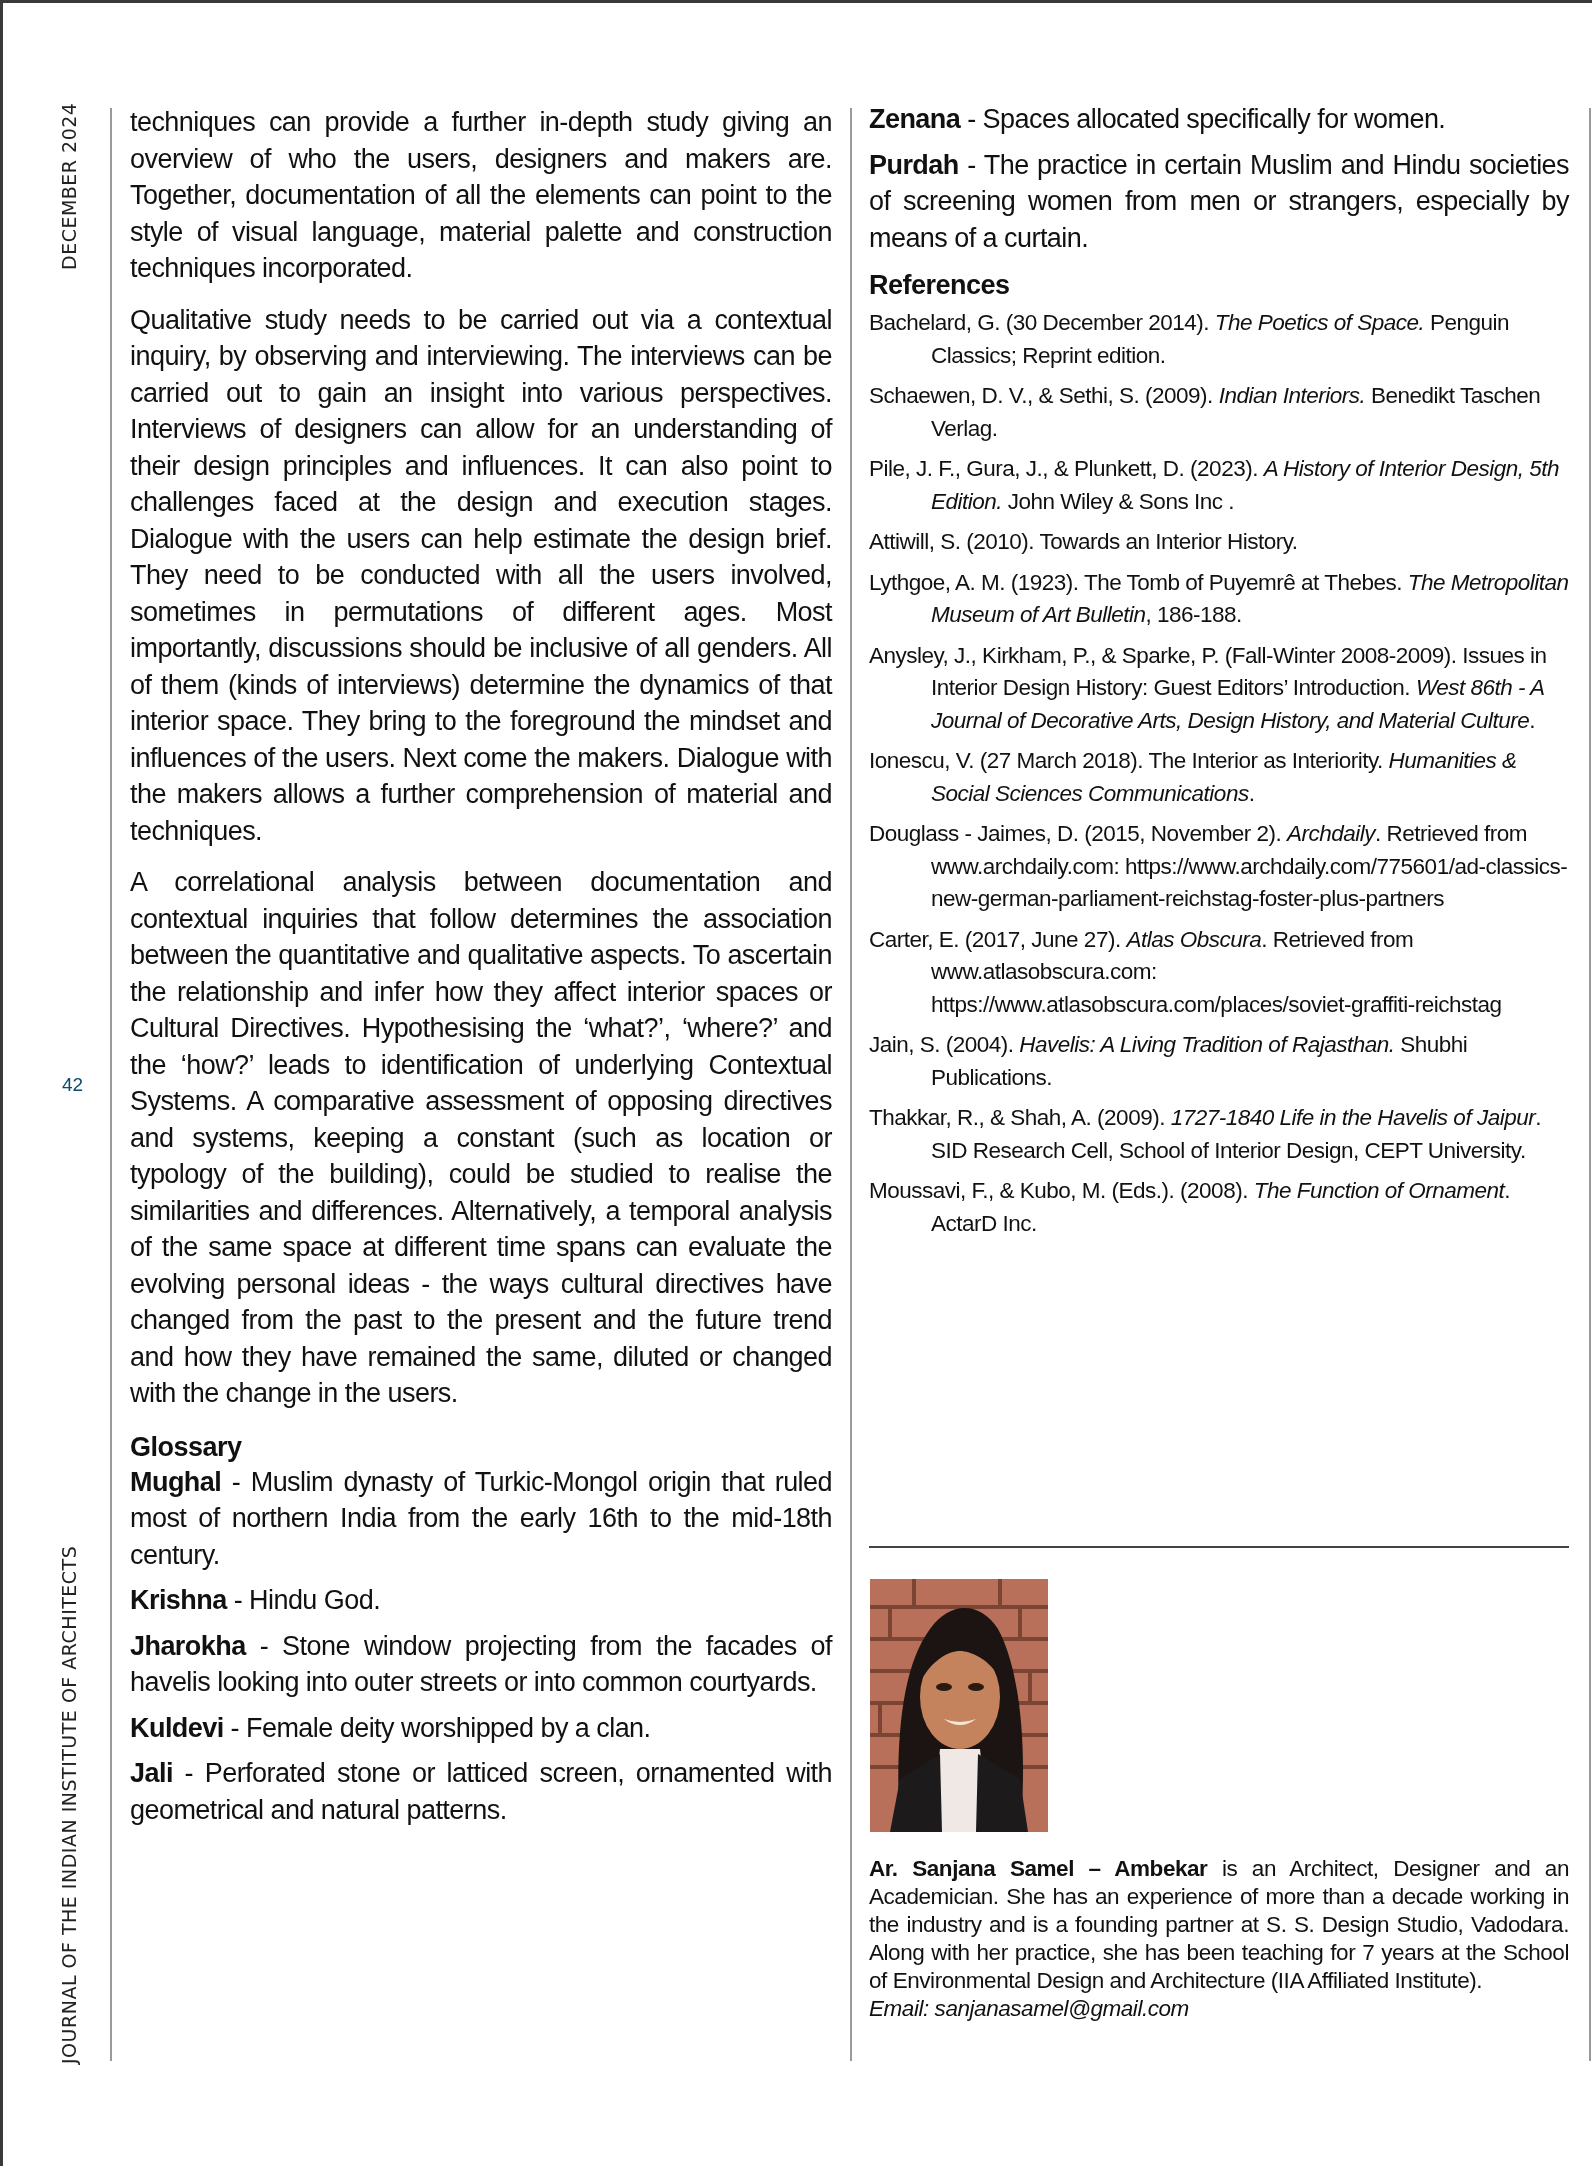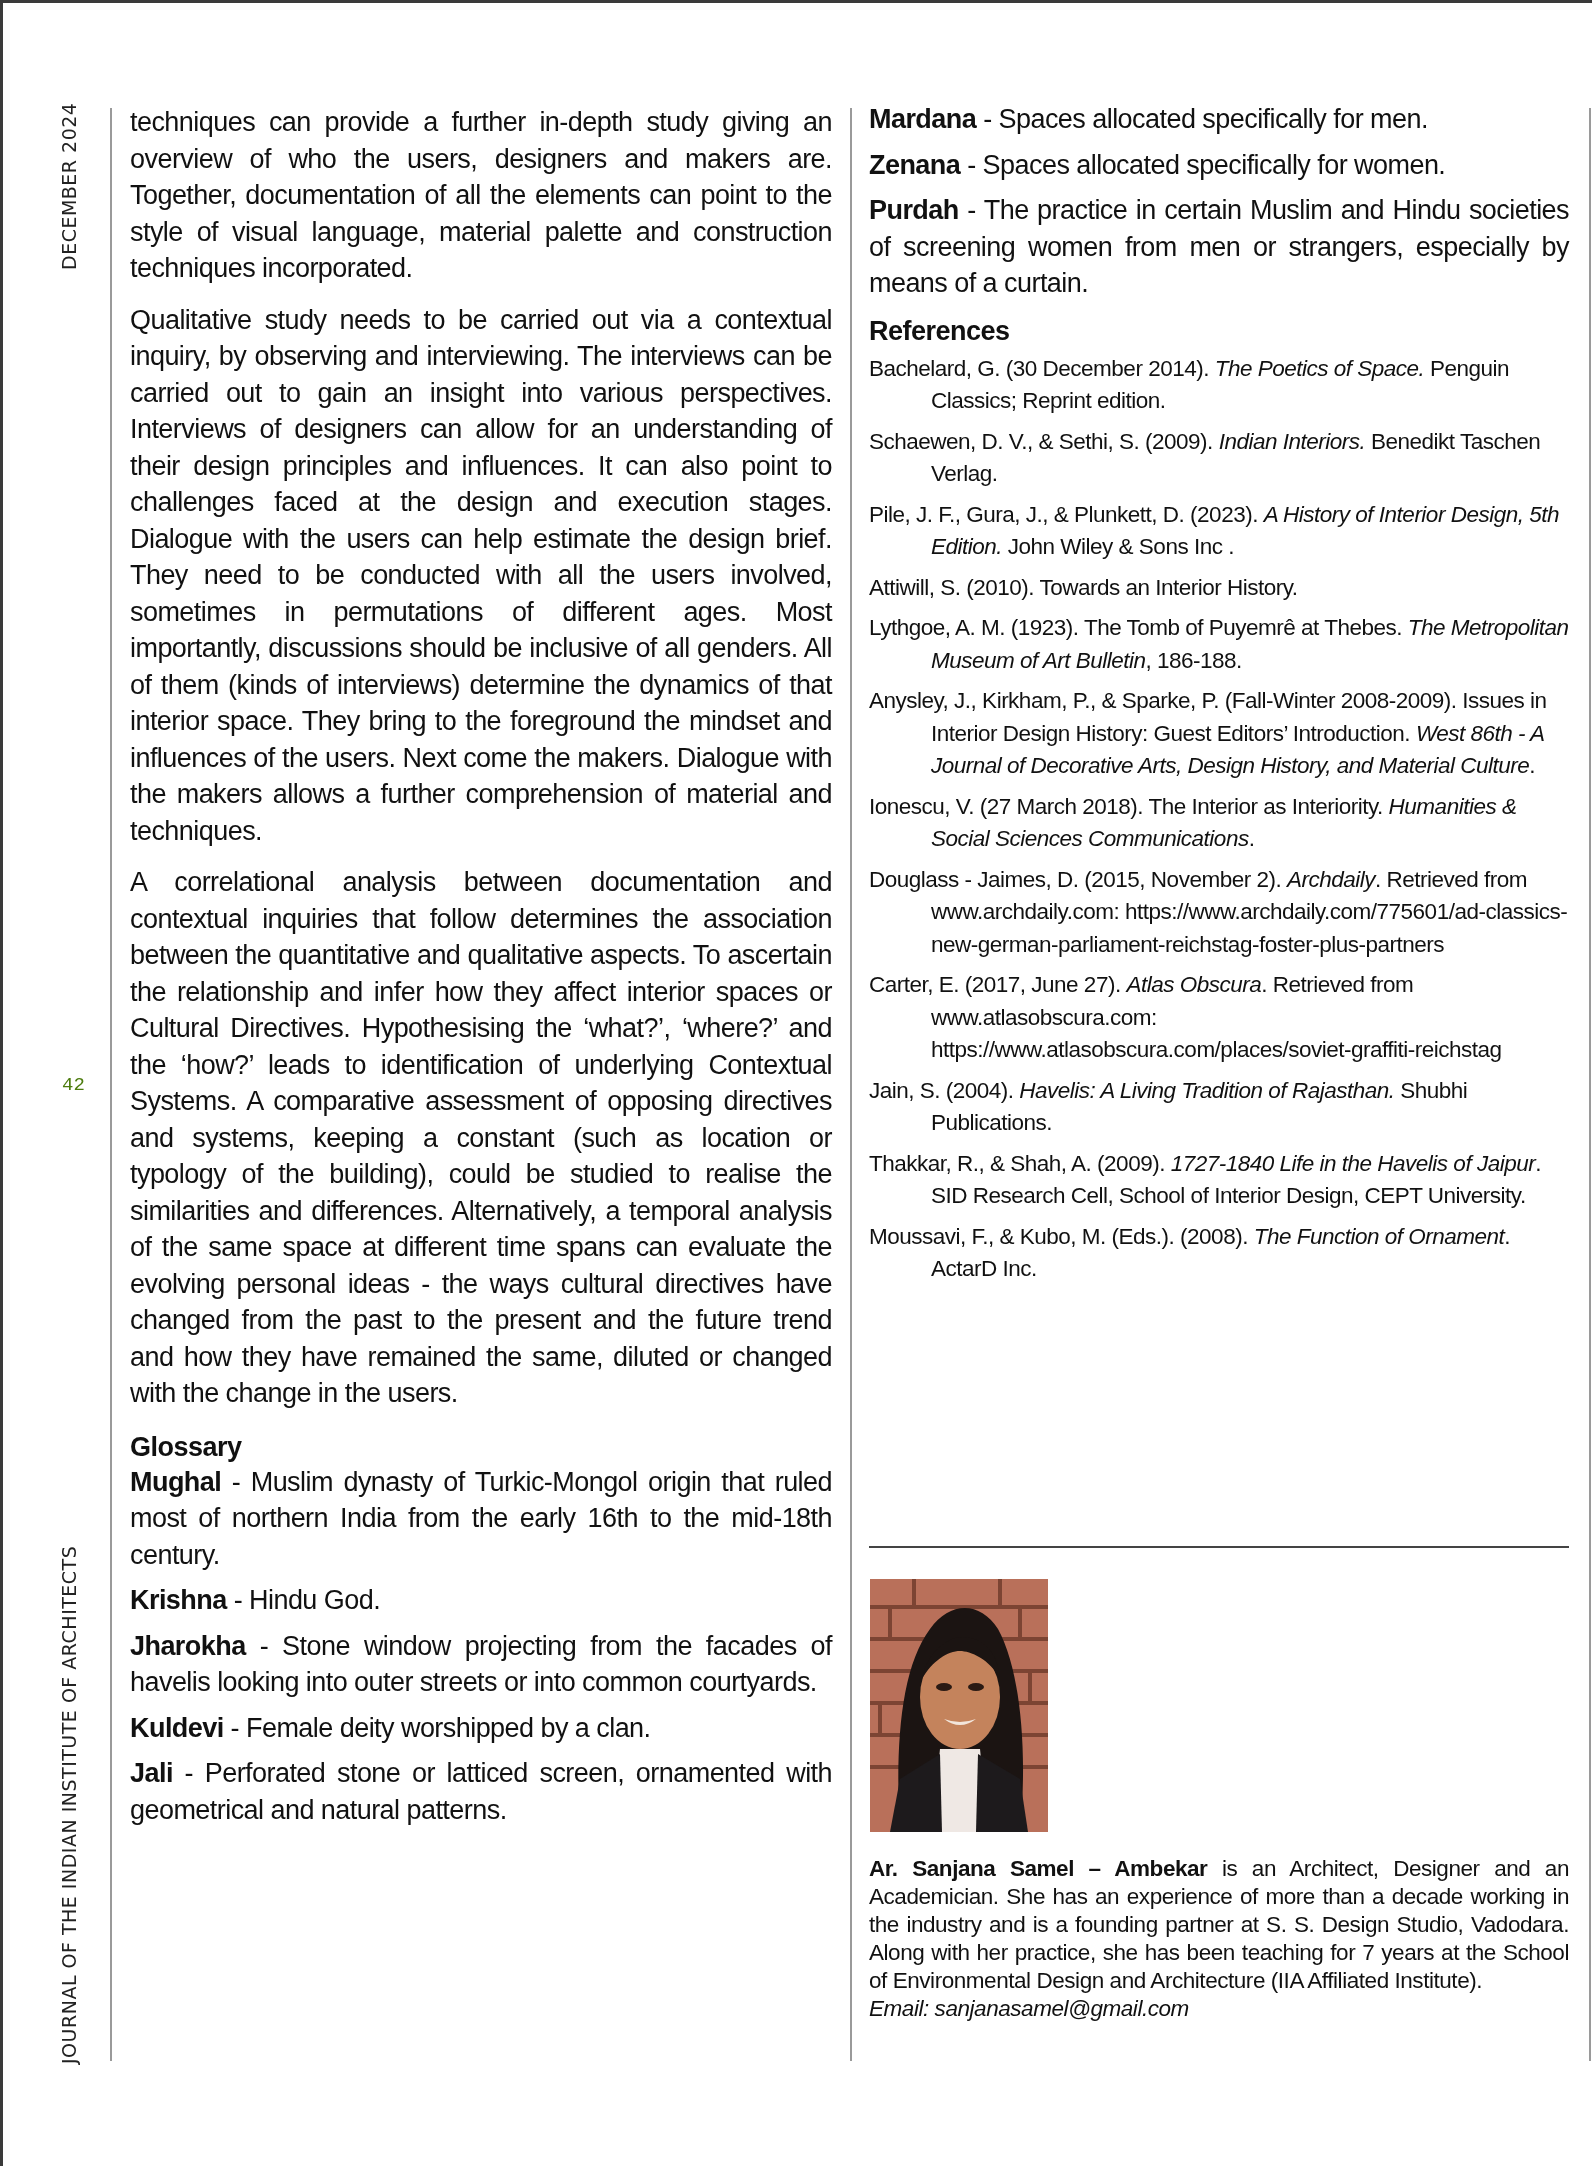--- a/index.html
+++ b/index.html
@@ -3,21 +3,21 @@
 <meta charset="utf-8">
 <style>
   html, body { margin:0; padding:0; }
   body { width:1592px; height:2166px; background:#ffffff; position:relative; overflow:hidden;
          font-family:"Liberation Sans", sans-serif; color:#111; }
   .frame-top { position:absolute; left:0; top:0; width:1592px; height:3px; background:#3a3a3a; }
   .frame-left { position:absolute; left:0; top:0; width:3px; height:2166px; background:#3a3a3a; }
   .rule { position:absolute; width:2px; background:#9a9a9a; }
   .side-text { position:absolute; font-family:"DejaVu Sans", sans-serif; font-size:19px; letter-spacing:0.5px;
                color:#222; white-space:nowrap; transform-origin:left top; transform:rotate(-90deg); }
-  .page-num { position:absolute; left:62px; top:1074px; font-size:19px; color:#4d7c0f; font-family:Liberation Mono, monospace; }
+  .page-num { position:absolute; left:62px; top:1074px; font-size:19px; color:#0c4a6e; font-family:Liberation Sans, sans-serif; }
 
   .col { position:absolute; font-family:"Liberation Sans Narrow","Liberation Sans", sans-serif; }
   .col-left { left:130px; top:104px; width:702px; }
   .col-right { left:869px; top:101px; width:700px; }
 
   .para { font-size:27px; line-height:36.5px; text-align:justify; margin:0 0 15px 0; letter-spacing:-0.55px; }
   .gloss-title { font-size:27px; font-weight:bold; line-height:34px; margin:18px 0 0 0; letter-spacing:-0.5px; }
   .gloss { font-size:27px; line-height:36.5px; text-align:justify; margin:0 0 9px 0; letter-spacing:-0.55px; }
   .gloss .term { font-weight:bold; }
   .refs-title { font-size:27px; font-weight:bold; margin:14px 0 6px 0; letter-spacing:-0.5px; }
@@ -52,21 +52,20 @@
 
   <div class="gloss-title">Glossary</div>
   <p class="gloss"><span class="term">Mughal</span><span> - Muslim dynasty of Turkic-Mongol origin that ruled most of northern India from the early 16th to the mid-18th century.</span></p>
   <p class="gloss"><span class="term">Krishna</span><span> - Hindu God.</span></p>
   <p class="gloss"><span class="term">Jharokha</span><span> - Stone window projecting from the facades of havelis looking into outer streets or into common courtyards.</span></p>
   <p class="gloss"><span class="term">Kuldevi</span><span> - Female deity worshipped by a clan.</span></p>
   <p class="gloss"><span class="term">Jali</span><span> - Perforated stone or latticed screen, ornamented with geometrical and natural patterns.</span></p>
 </div>
 
 <div class="col col-right">
-  <p class="gloss"><span class="term">Mardana</span><span> - Spaces allocated specifically for men.</span></p>
   <p class="gloss"><span class="term">Zenana</span><span> - Spaces allocated specifically for women.</span></p>
   <p class="gloss"><span class="term">Purdah</span><span> - The practice in certain Muslim and Hindu societies of screening women from men or strangers, especially by means of a curtain.</span></p>
 
   <div class="refs-title">References</div>
   <div id="refs-list">
       <p class="ref"><span>Bachelard, G. (30 December 2014). </span><i>The Poetics of Space.</i><span> Penguin Classics; Reprint edition.</span></p>
       <p class="ref"><span>Schaewen, D. V., &amp; Sethi, S. (2009). </span><i>Indian Interiors.</i><span> Benedikt Taschen Verlag.</span></p>
       <p class="ref"><span>Pile, J. F., Gura, J., &amp; Plunkett, D. (2023). </span><i>A History of Interior Design, 5th Edition.</i><span> John Wiley &amp; Sons Inc .</span></p>
       <p class="ref"><span>Attiwill, S. (2010). Towards an Interior History.</span><i></i><span></span></p>
       <p class="ref"><span>Lythgoe, A. M. (1923). The Tomb of Puyemrê at Thebes. </span><i>The Metropolitan Museum of Art Bulletin</i><span>, 186-188.</span></p>

